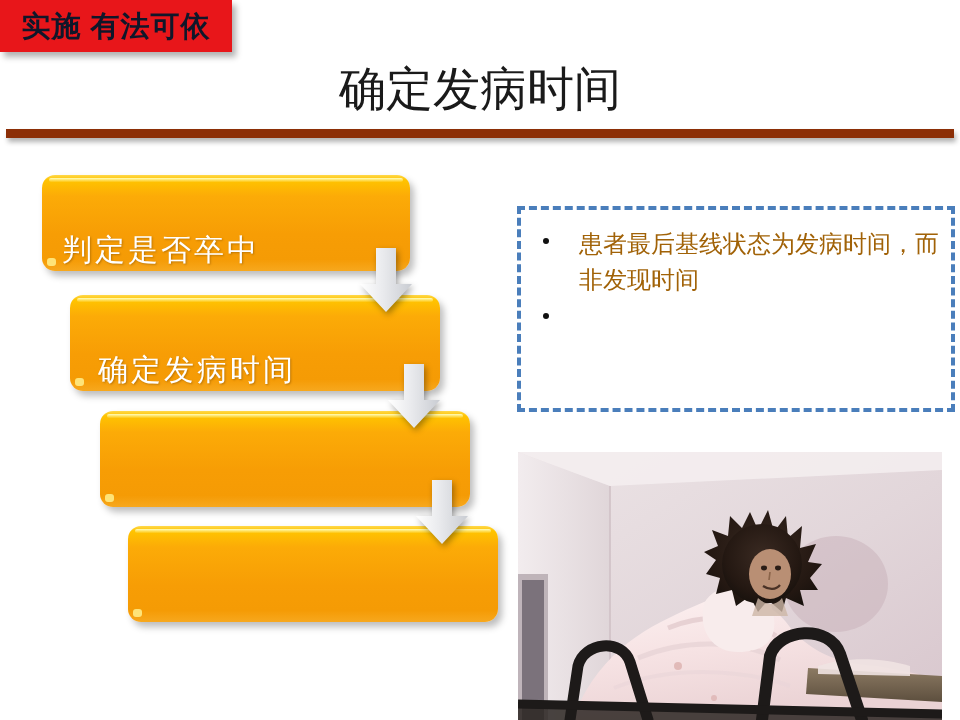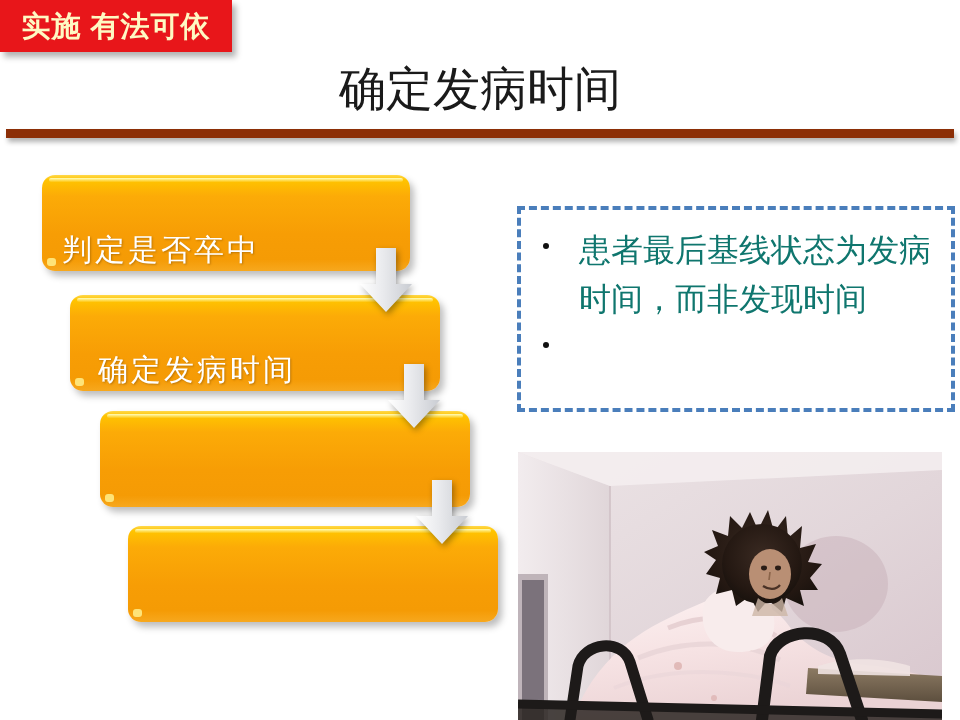--- a/index.html
+++ b/index.html
@@ -29,21 +29,21 @@
     top: 0;
     width: 232px;
     height: 52px;
     background: #e8161a;
     box-shadow: 4px 5px 6px rgba(0,0,0,0.30);
     display: flex;
     align-items: center;
     justify-content: center;
   }
   #corner-banner .banner-text {
-    color: #fef9c3;
+    color: #0f172a;
     font-weight: bold;
     font-size: 29px;
     letter-spacing: 1px;
     white-space: nowrap;
     line-height: 1;
   }
 
   
   #slide-title {
     position: absolute;
@@ -156,23 +156,23 @@
     background: #ffffff;
   }
   #callout-list {
     list-style: none;
     margin: 0;
     padding: 16px 10px 0 10px;
   }
   #callout-list li {
     position: relative;
     padding-left: 48px;
-    font-size: 32px;
+    font-size: 24px;
     line-height: 1.52;
-    color: #0f766e;
+    color: #a16207;
     margin-bottom: 2px;
   }
   #callout-list li .bullet-dot {
     position: absolute;
     left: 12px;
     top: 0.52em;
     width: 6px;
     height: 6px;
     border-radius: 50%;
     background: #111111;

